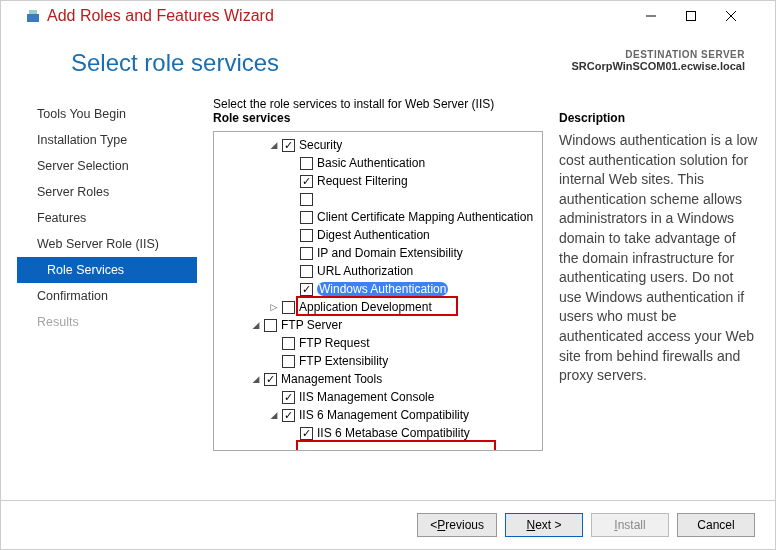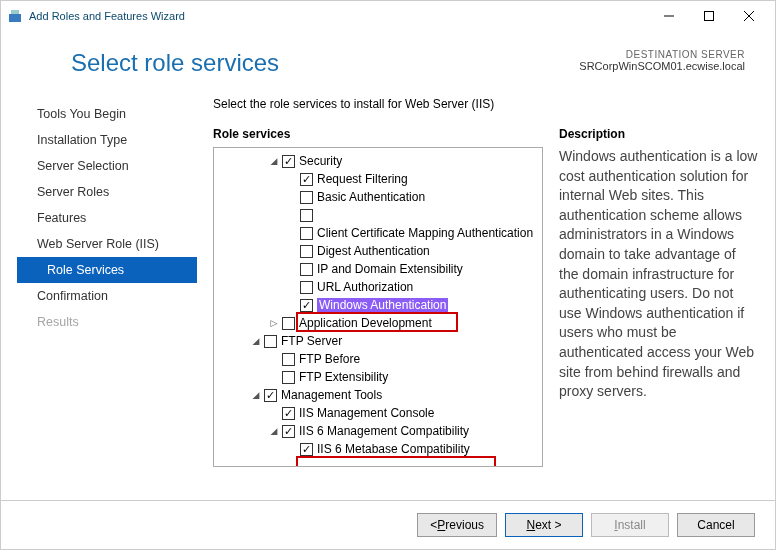--- a/index.html
+++ b/index.html
@@ -1,52 +1,52 @@
 <!DOCTYPE html>
 <html><head>
 <meta charset="utf-8">
 <style>
   * { box-sizing: border-box; margin: 0; padding: 0; font-family: "Segoe UI", Tahoma, sans-serif; }
   body { background: #fff; width: 776px; height: 550px; overflow: hidden; border: 1px solid #ccc; position: relative; }
 
-  .titlebar { height: 30px; display: flex; align-items: center; padding: 0 6px; font-size: 11px; color: #0c4a6e; }
+  .titlebar { height: 30px; display: flex; align-items: center; padding: 0 24px; font-size: 16px; color: #b91c1c; }
   .titlebar .icon { width: 16px; height: 16px; margin-right: 6px; display: inline-flex; align-items: center; justify-content: center; }
   .titlebar .spacer { flex: 1; }
   .winctrl { width: 40px; height: 28px; display: flex; align-items: center; justify-content: center; color: #000; }
   .winctrl svg { stroke: #000; }
 
   .header-row { display: flex; align-items: flex-start; padding: 18px 30px 20px 30px; margin-left: 40px; }
   .page-title { font-size: 24px; font-weight: 300; color: #1a6fb0; }
-  .dest-block { margin-left: auto; text-align: right; font-size: 10px; color: #666; }
+  .dest-block { margin-left: auto; text-align: right; font-size: 10px; color: #666; font-weight: bold; }
   .dest-block .dlabel { letter-spacing: 0.5px; }
   .dest-block .dhost { font-size: 11px; color: #333; }
 
   .main-area { display: flex; padding: 0 16px 0 16px; height: 398px; }
 
   .nav-col { width: 180px; flex-shrink: 0; padding-top: 4px; }
   .nav-item { font-size: 12.5px; color: #333; padding: 6px 10px 6px 20px; cursor: default; }
   .nav-item.selected { background: #0a62bd; color: #fff; padding-left: 30px; }
   .nav-item.sub { padding-left: 30px; }
   .nav-item.disabled { color: #a5a5a5; }
 
   .content-col { flex: 1; padding-left: 16px; display: flex; flex-direction: column; }
-  .instr { font-size: 12px; color: #000; margin-bottom: 16px; }
+  .instr { font-size: 12px; color: #000; }
   .two-pane { display: flex; gap: 16px; flex: 1; min-height: 0; }
   .left-pane { flex: 1; min-width: 0; }
   .right-pane { width: 200px; flex-shrink: 0; }
   .pane-heading { font-size: 12px; font-weight: 600; color: #000; margin-bottom: 6px; }
 
   .tree-wrap { border: 1px solid #aaa; height: 320px; overflow: auto; background: #fff; padding: 4px 0; position: relative; }
   .tree-item { display: flex; align-items: center; height: 18px; font-size: 12px; color: #000; white-space: nowrap; padding-right: 8px; }
   .indent { display: inline-block; flex-shrink: 0; }
   .exp { width: 12px; height: 12px; display: inline-flex; align-items: center; justify-content: center; font-size: 9px; color: #555; flex-shrink: 0; margin-right: 2px; }
   .chk { width: 13px; height: 13px; border: 1px solid #333; display: inline-flex; align-items: center; justify-content: center; margin-right: 4px; flex-shrink: 0; background: #fff; }
   .chk.checked::after { content: "✓"; font-size: 11px; line-height: 1; color: #000; }
   .lbl { font-size: 12px; }
-  .lbl.selected { background: #8b5cf6; color: #fff; padding: 0 2px; }
+  .lbl.selected { background: #3b82f6; color: #fff; padding: 0 2px; border-radius: 7px; }
   .hl-box { position: absolute; border: 2px solid #c00; pointer-events: none; }
 
   .desc-text { font-size: 14px; color: #444; line-height: 1.4; }
 
   .footer { position: absolute; bottom: 0; left: 0; right: 0; border-top: 1px solid #ccc; padding: 12px 20px; display: flex; justify-content: flex-end; gap: 8px; background: #fff; }
   .btn { min-width: 78px; height: 24px; font-size: 12px; background: #e8e8e8; border: 1px solid #999; display: flex; align-items: center; justify-content: center; padding: 0 12px; }
   .btn.disabled { color: #8a8a8a; border-color: #bbb; background: #f0f0f0; }
   .btn.primary { border: 1px solid #0a62bd; }
   .ul { text-decoration: underline; }
 
@@ -114,33 +114,33 @@
         <div class="tree-wrap" id="tree-wrap">
             <div class="tree-item">
               <span class="indent" style="width: 54px;"></span>
               <span class="exp">◢</span>
               <span class="chk checked"></span>
               <span class="lbl">Security</span>
             </div>
             <div class="tree-item">
               <span class="indent" style="width: 72px;"></span>
               <span class="exp"></span>
+              <span class="chk"></span>
+              <span class="lbl">Basic Authentication</span>
+            </div>
+            <div class="tree-item">
+              <span class="indent" style="width: 72px;"></span>
+              <span class="exp"></span>
               <span class="chk checked"></span>
               <span class="lbl">Request Filtering</span>
             </div>
             <div class="tree-item">
               <span class="indent" style="width: 72px;"></span>
               <span class="exp"></span>
               <span class="chk"></span>
-              <span class="lbl">Basic Authentication</span>
-            </div>
-            <div class="tree-item">
-              <span class="indent" style="width: 72px;"></span>
-              <span class="exp"></span>
-              <span class="chk"></span>
             </div>
             <div class="tree-item">
               <span class="indent" style="width: 72px;"></span>
               <span class="exp"></span>
               <span class="chk"></span>
               <span class="lbl">Client Certificate Mapping Authentication</span>
             </div>
             <div class="tree-item">
               <span class="indent" style="width: 72px;"></span>
               <span class="exp"></span>
@@ -175,21 +175,21 @@
             <div class="tree-item">
               <span class="indent" style="width: 36px;"></span>
               <span class="exp">◢</span>
               <span class="chk"></span>
               <span class="lbl">FTP Server</span>
             </div>
             <div class="tree-item">
               <span class="indent" style="width: 54px;"></span>
               <span class="exp"></span>
               <span class="chk"></span>
-              <span class="lbl">FTP Before</span>
+              <span class="lbl">FTP Request</span>
             </div>
             <div class="tree-item">
               <span class="indent" style="width: 54px;"></span>
               <span class="exp"></span>
               <span class="chk"></span>
               <span class="lbl">FTP Extensibility</span>
             </div>
             <div class="tree-item">
               <span class="indent" style="width: 36px;"></span>
               <span class="exp">◢</span>

